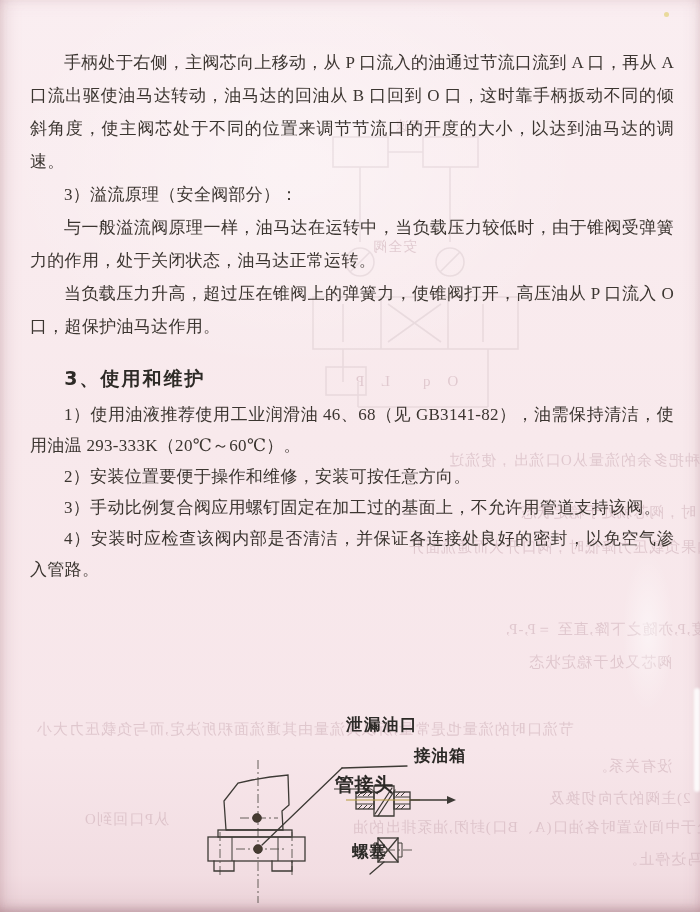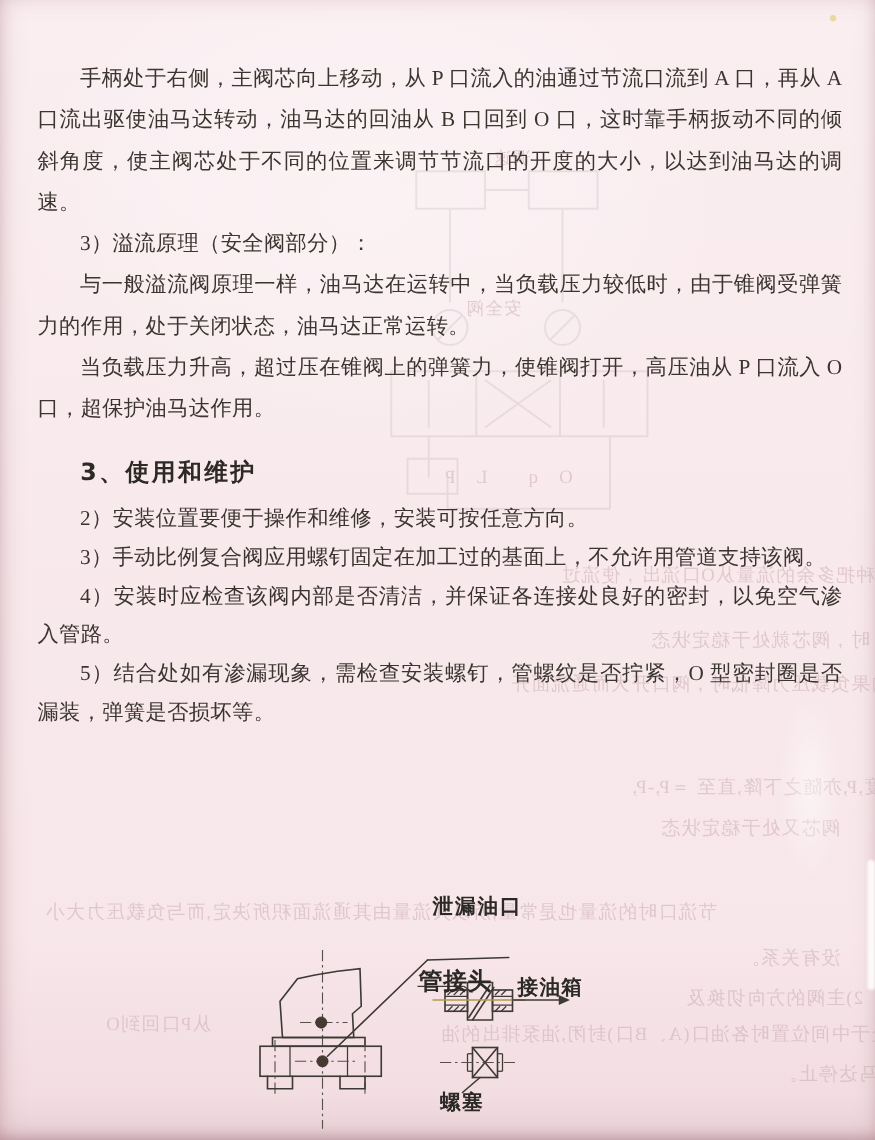--- a/index.html
+++ b/index.html
@@ -44,22 +44,22 @@
   .fig-svg .thin{fill:none;stroke:#3d3a35;stroke-width:1;}
   .fig-svg .cl{fill:none;stroke:#56504a;stroke-width:.9;stroke-dasharray:9 3 2 3;}
   .fig-svg .dot{fill:#463b31;stroke:#2c251f;stroke-width:.5;}
   .fig-svg .yl{stroke:#b49a3c;stroke-width:1.2;}
   .fig-label{
     position:absolute;font-family:"DejaVu Sans","Liberation Sans",sans-serif;
     font-weight:bold;color:#2b2926;white-space:nowrap;
   }
   #lbl-leak{left:346px;top:714px;font-size:16.5px;letter-spacing:1.5px;}
   #lbl-joint{left:335px;top:772px;font-size:19px;letter-spacing:.5px;}
-  #lbl-tank{left:414px;top:779px;font-size:16.5px;letter-spacing:1px;}
-  #lbl-plug{left:352px;top:871px;font-size:16.5px;letter-spacing:1px;font-family:Liberation Serif, serif;}
+  #lbl-tank{left:414px;top:745px;font-size:16.5px;letter-spacing:1px;}
+  #lbl-plug{left:352px;top:841px;font-size:16.5px;letter-spacing:1px;font-family:Liberation Serif, serif;}
   
   .edge-right-light{position:absolute;right:0;top:688px;width:6px;height:104px;
     background:rgba(255,255,255,.85);border-radius:3px;filter:blur(1px);z-index:5;}
   .crease{position:absolute;right:26px;top:552px;width:52px;height:160px;z-index:2;
     background:radial-gradient(ellipse at center,rgba(255,255,255,.5),rgba(255,255,255,0) 70%);}
   .speck{position:absolute;left:664px;top:12px;width:5px;height:5px;border-radius:50%;
     background:#e3d178;opacity:.7;z-index:5;}
 </style>
 </head>
 <body>
@@ -106,24 +106,24 @@
       <span class="bleed-frag" style="left: 622px; top: 850px; font-size: 15px;">马达停止。</span>
       <span class="bleed-frag" style="left: 84px; top: 810px; font-size: 15px;">从P口回到O</span>
     </div>
 
   <div class="text-layer" id="doc-body">
       <p class="doc">手柄处于右侧，主阀芯向上移动，从 P 口流入的油通过节流口流到 A 口，再从 A 口流出驱使油马达转动，油马达的回油从 B 口回到 O 口，这时靠手柄扳动不同的倾斜角度，使主阀芯处于不同的位置来调节节流口的开度的大小，以达到油马达的调速。</p>
       <p class="doc">3）溢流原理（安全阀部分）：</p>
       <p class="doc">与一般溢流阀原理一样，油马达在运转中，当负载压力较低时，由于锥阀受弹簧力的作用，处于关闭状态，油马达正常运转。</p>
       <p class="doc">当负载压力升高，超过压在锥阀上的弹簧力，使锥阀打开，高压油从 P 口流入 O 口，超保护油马达作用。</p>
       <h3 class="doc-h">3、使用和维护</h3>
+      <p class="doc tight">1）使用油液推荐使用工业润滑油 46、68（见 GB3141-82），油需保持清洁，使用油温 293-333K（20℃～60℃）。</p>
       <p class="doc tight">2）安装位置要便于操作和维修，安装可按任意方向。</p>
       <p class="doc tight">3）手动比例复合阀应用螺钉固定在加工过的基面上，不允许用管道支持该阀。</p>
       <p class="doc tight">4）安装时应检查该阀内部是否清洁，并保证各连接处良好的密封，以免空气渗入管路。</p>
-      <p class="doc tight">5）结合处如有渗漏现象，需检查安装螺钉，管螺纹是否拧紧，O 型密封圈是否漏装，弹簧是否损坏等。</p>
     </div>
 
   <div class="figure-layer">
     <svg class="fig-svg" width="280" height="177" viewBox="190 735 280 177">
 
       <line class="cl" x1="258" y1="760" x2="258" y2="903"></line>
 
       <polyline class="ln" points="226,830 224,801 238,783 252,780 270,777 288,775 289,805 282,811 283,830 226,830"></polyline>
 
       <rect class="ln" x="218" y="830" width="74" height="7"></rect>

